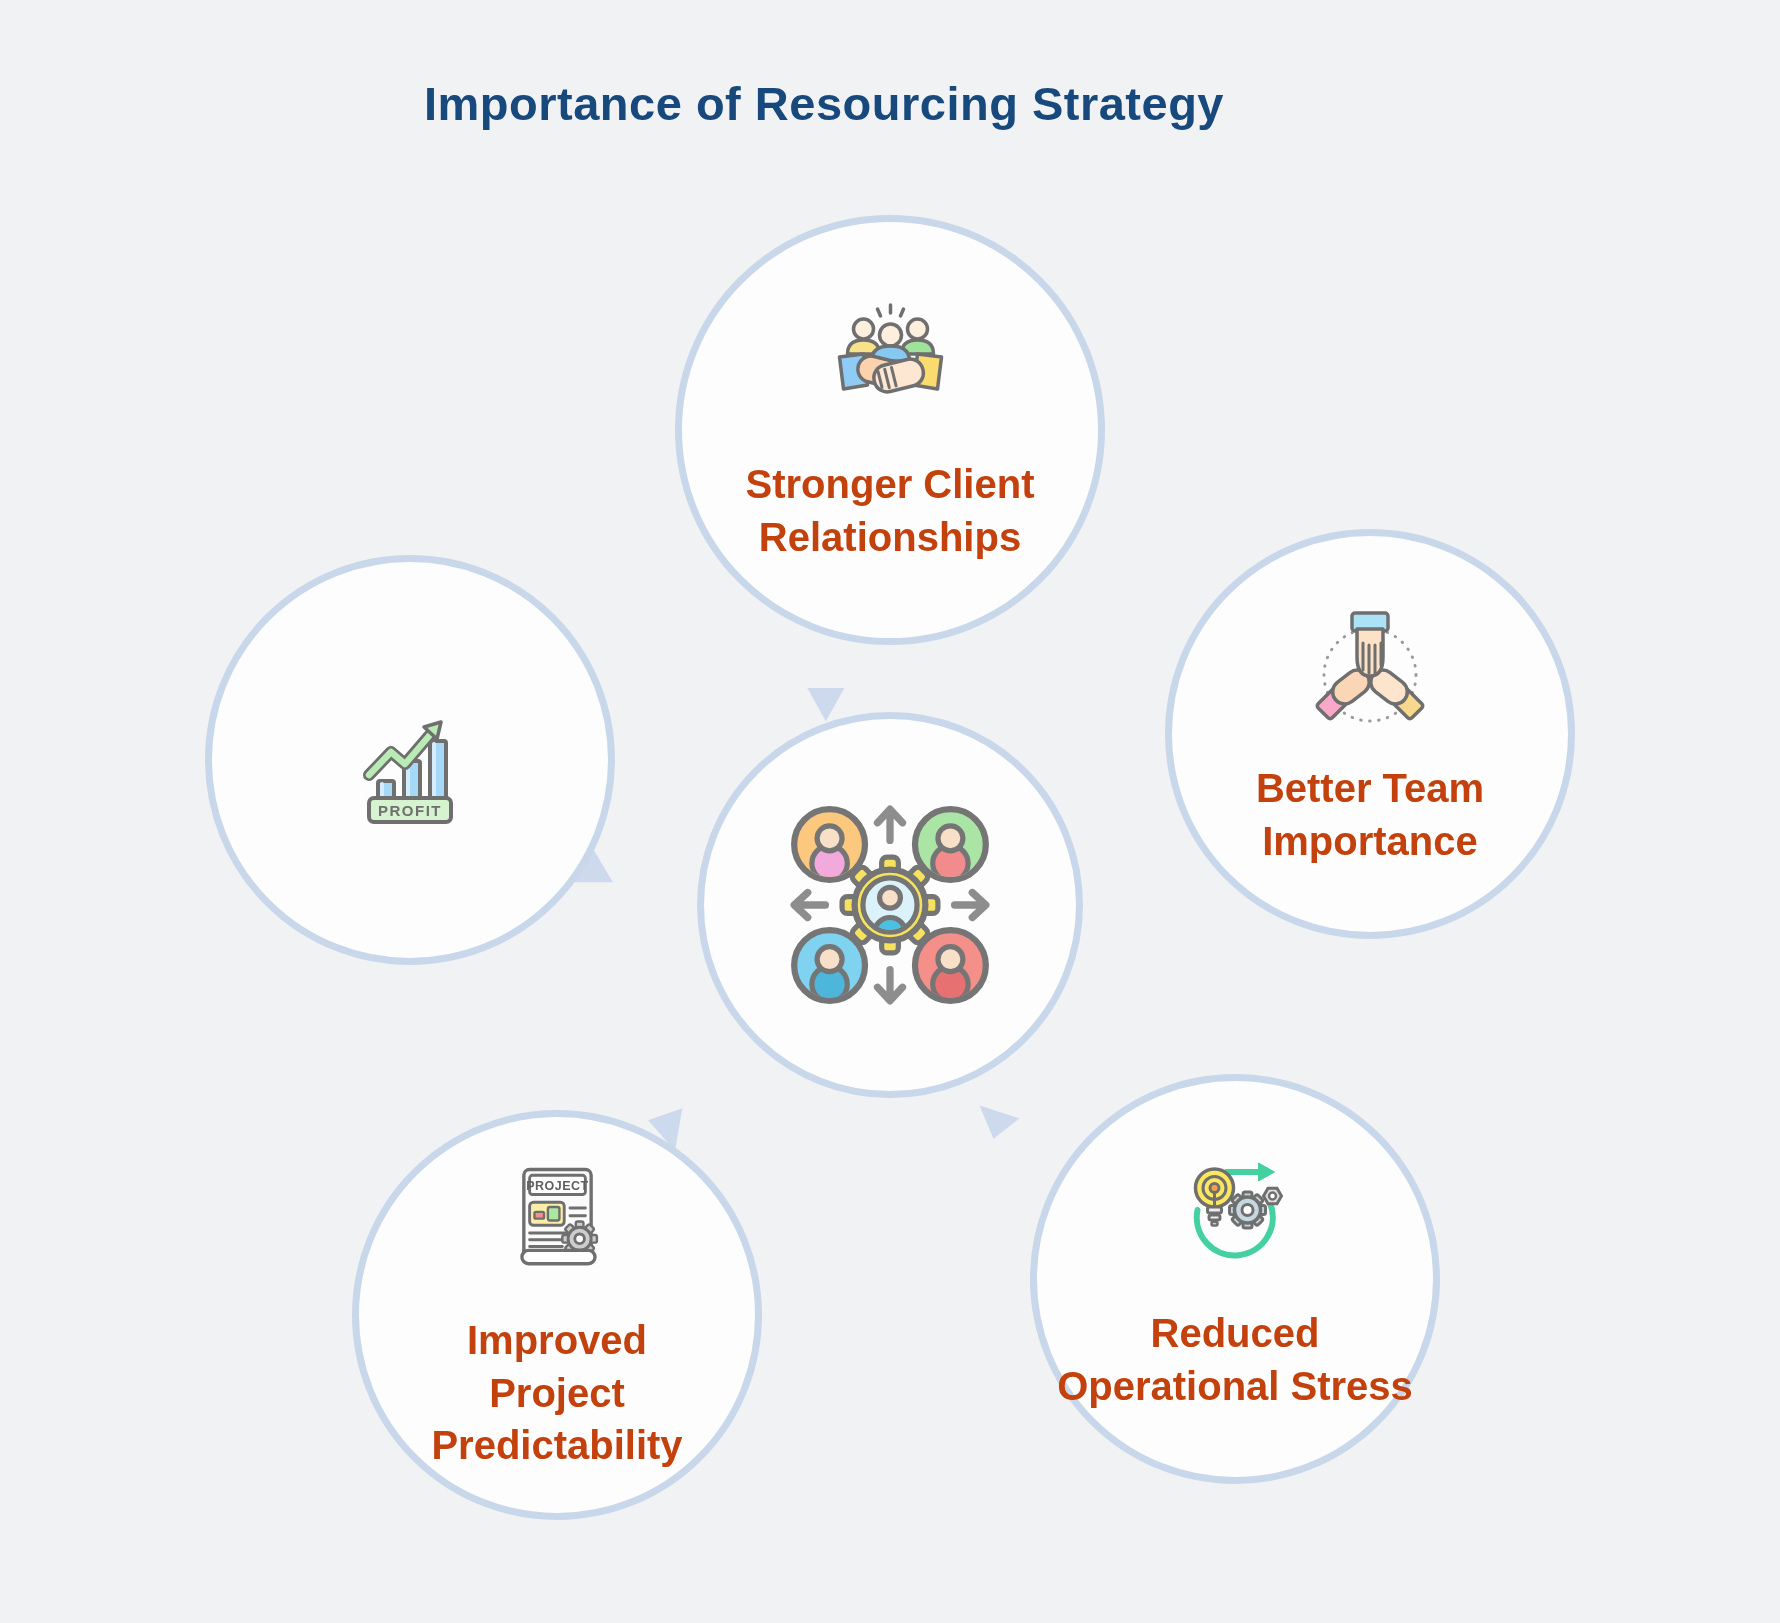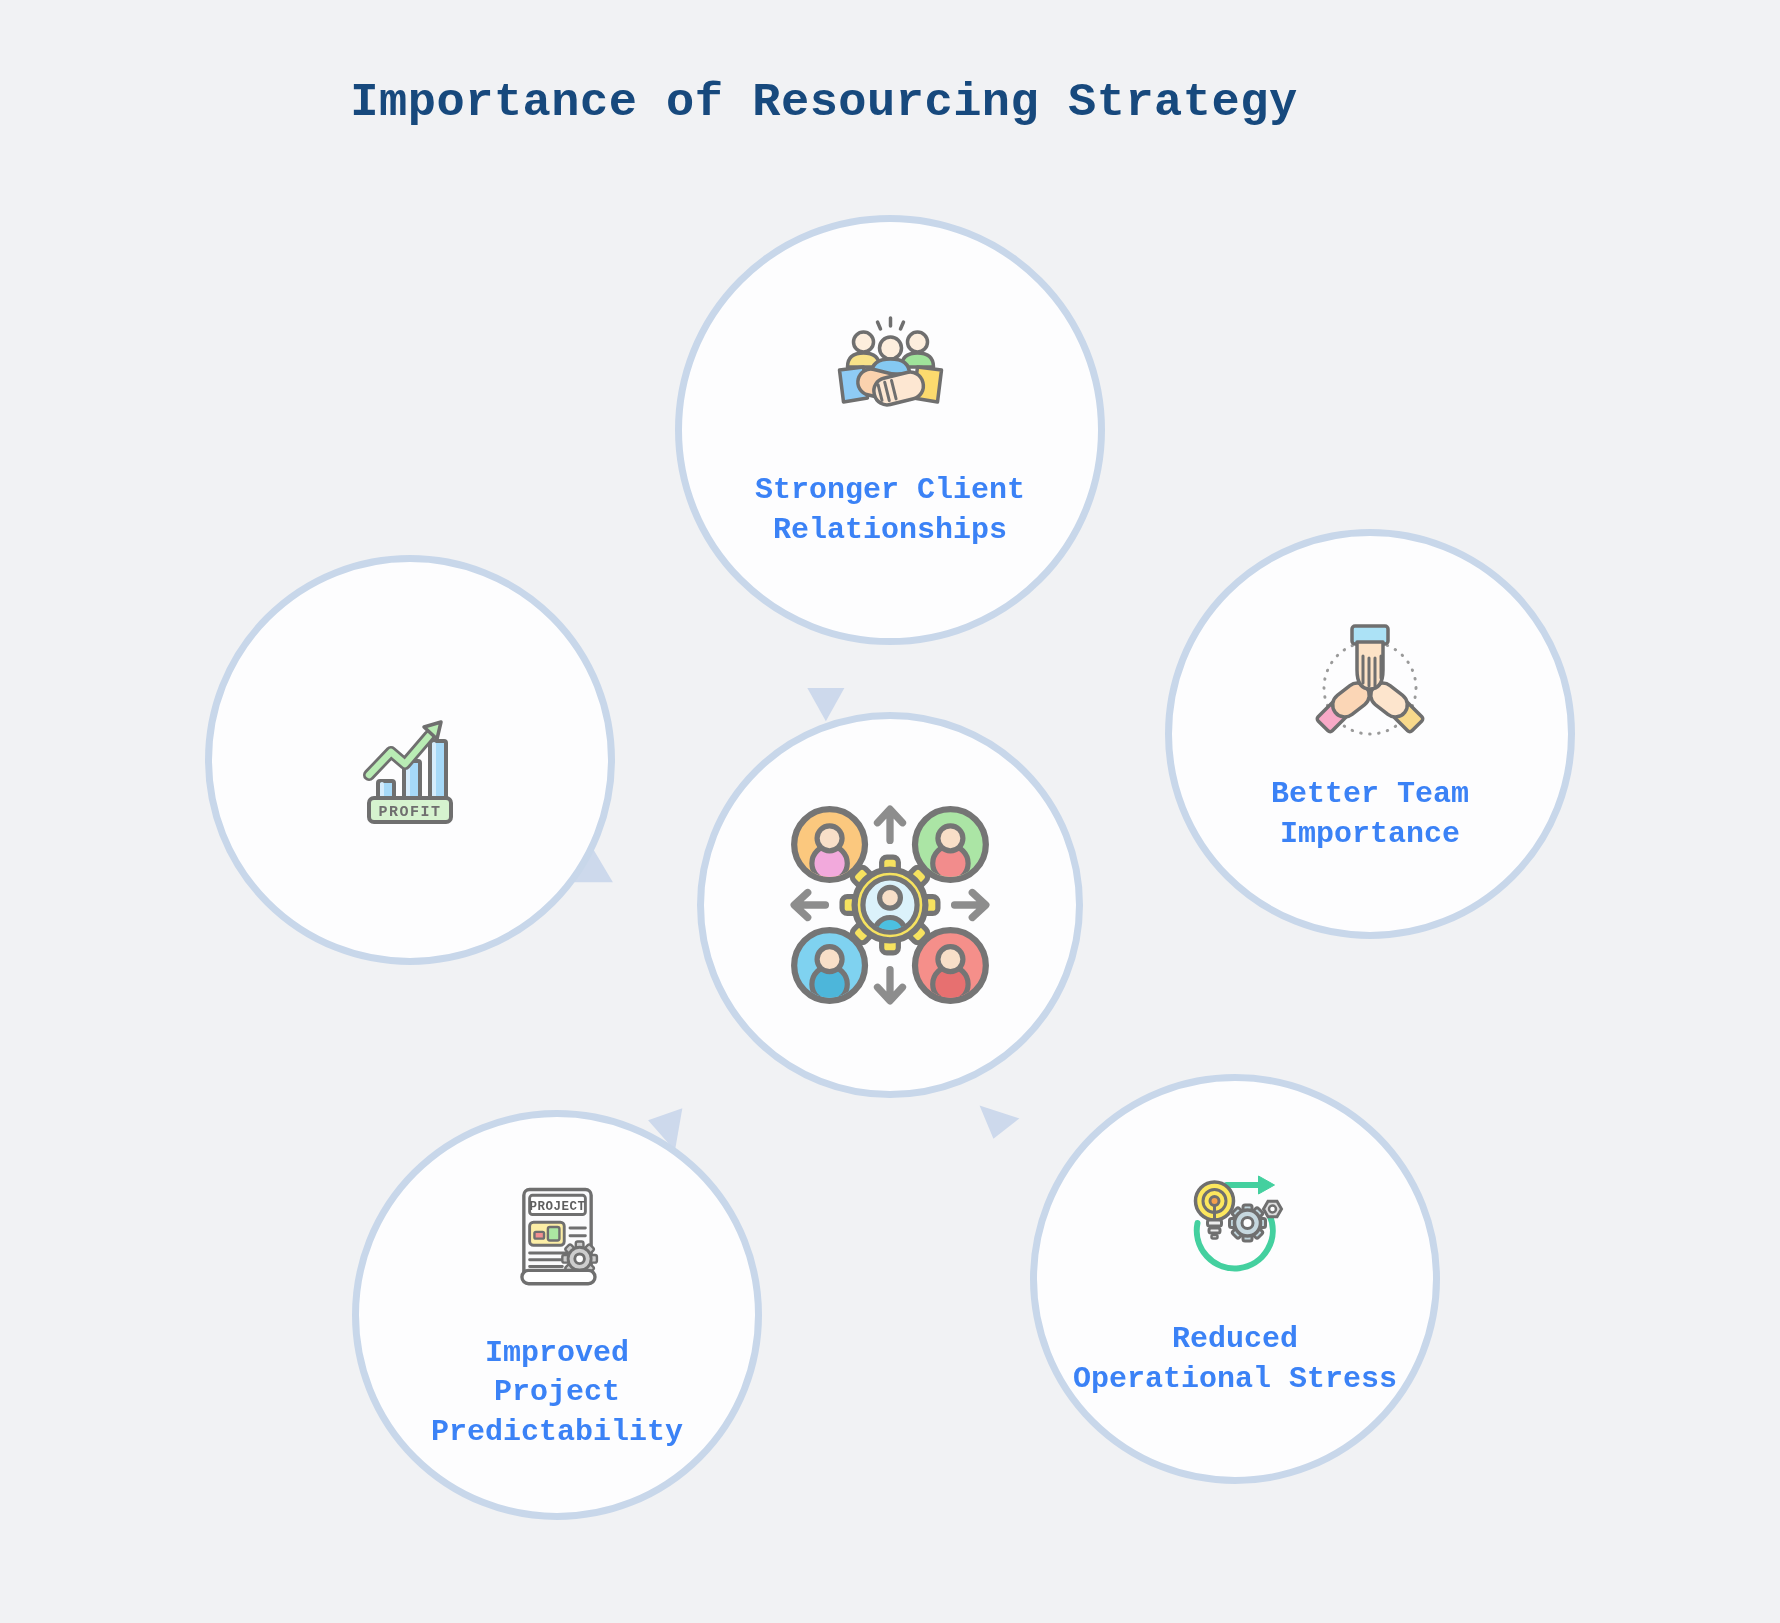--- a/index.html
+++ b/index.html
@@ -1,21 +1,21 @@
 <!DOCTYPE html>
 <html><head>
 <meta charset="utf-8">
 <style>
   * { margin:0; padding:0; box-sizing:border-box; }
   html, body { background:#f1f2f4; }
   .canvas {
     position:relative;
     width:1648px; height:1623px;
     background:#f1f2f4;
-    font-family:Liberation Mono, monospace;
+    font-family:Liberation Sans, sans-serif;
     overflow:hidden;
   }
   .title {
     position:absolute; top:76px; left:0; width:100%;
     text-align:center;
     font-size:47px; font-weight:700; letter-spacing:0.5px;
     color:#17497d;
   }
   .connectors {
     position:absolute; inset:0; width:100%; height:100%;
@@ -31,22 +31,22 @@
     text-align:center;
   }
   .node-top    { left:675px;  top:215px;  width:430px; height:430px; }
   .node-left   { left:205px;  top:555px;  width:410px; height:410px;justify-content:center; }
   .node-right  { left:1165px; top:529px;  width:410px; height:410px; }
   .node-center { left:697px;  top:712px;  width:386px; height:386px; }
   .node-bl     { left:352px;  top:1110px; width:410px; height:410px; }
   .node-br     { left:1030px; top:1074px; width:410px; height:410px; }
   .label {
     margin-top:31px;
-    font-size:30px; font-weight:600; line-height:1.32;
-    color:#3b82f6;
+    font-size:40px; font-weight:600; line-height:1.32;
+    color:#c2410c;
   }
   .label span { display:block; }
 </style>
 </head>
 <body>
 
 <div class="canvas">
 
   <h1 class="title">Importance of Resourcing Strategy</h1>
 

